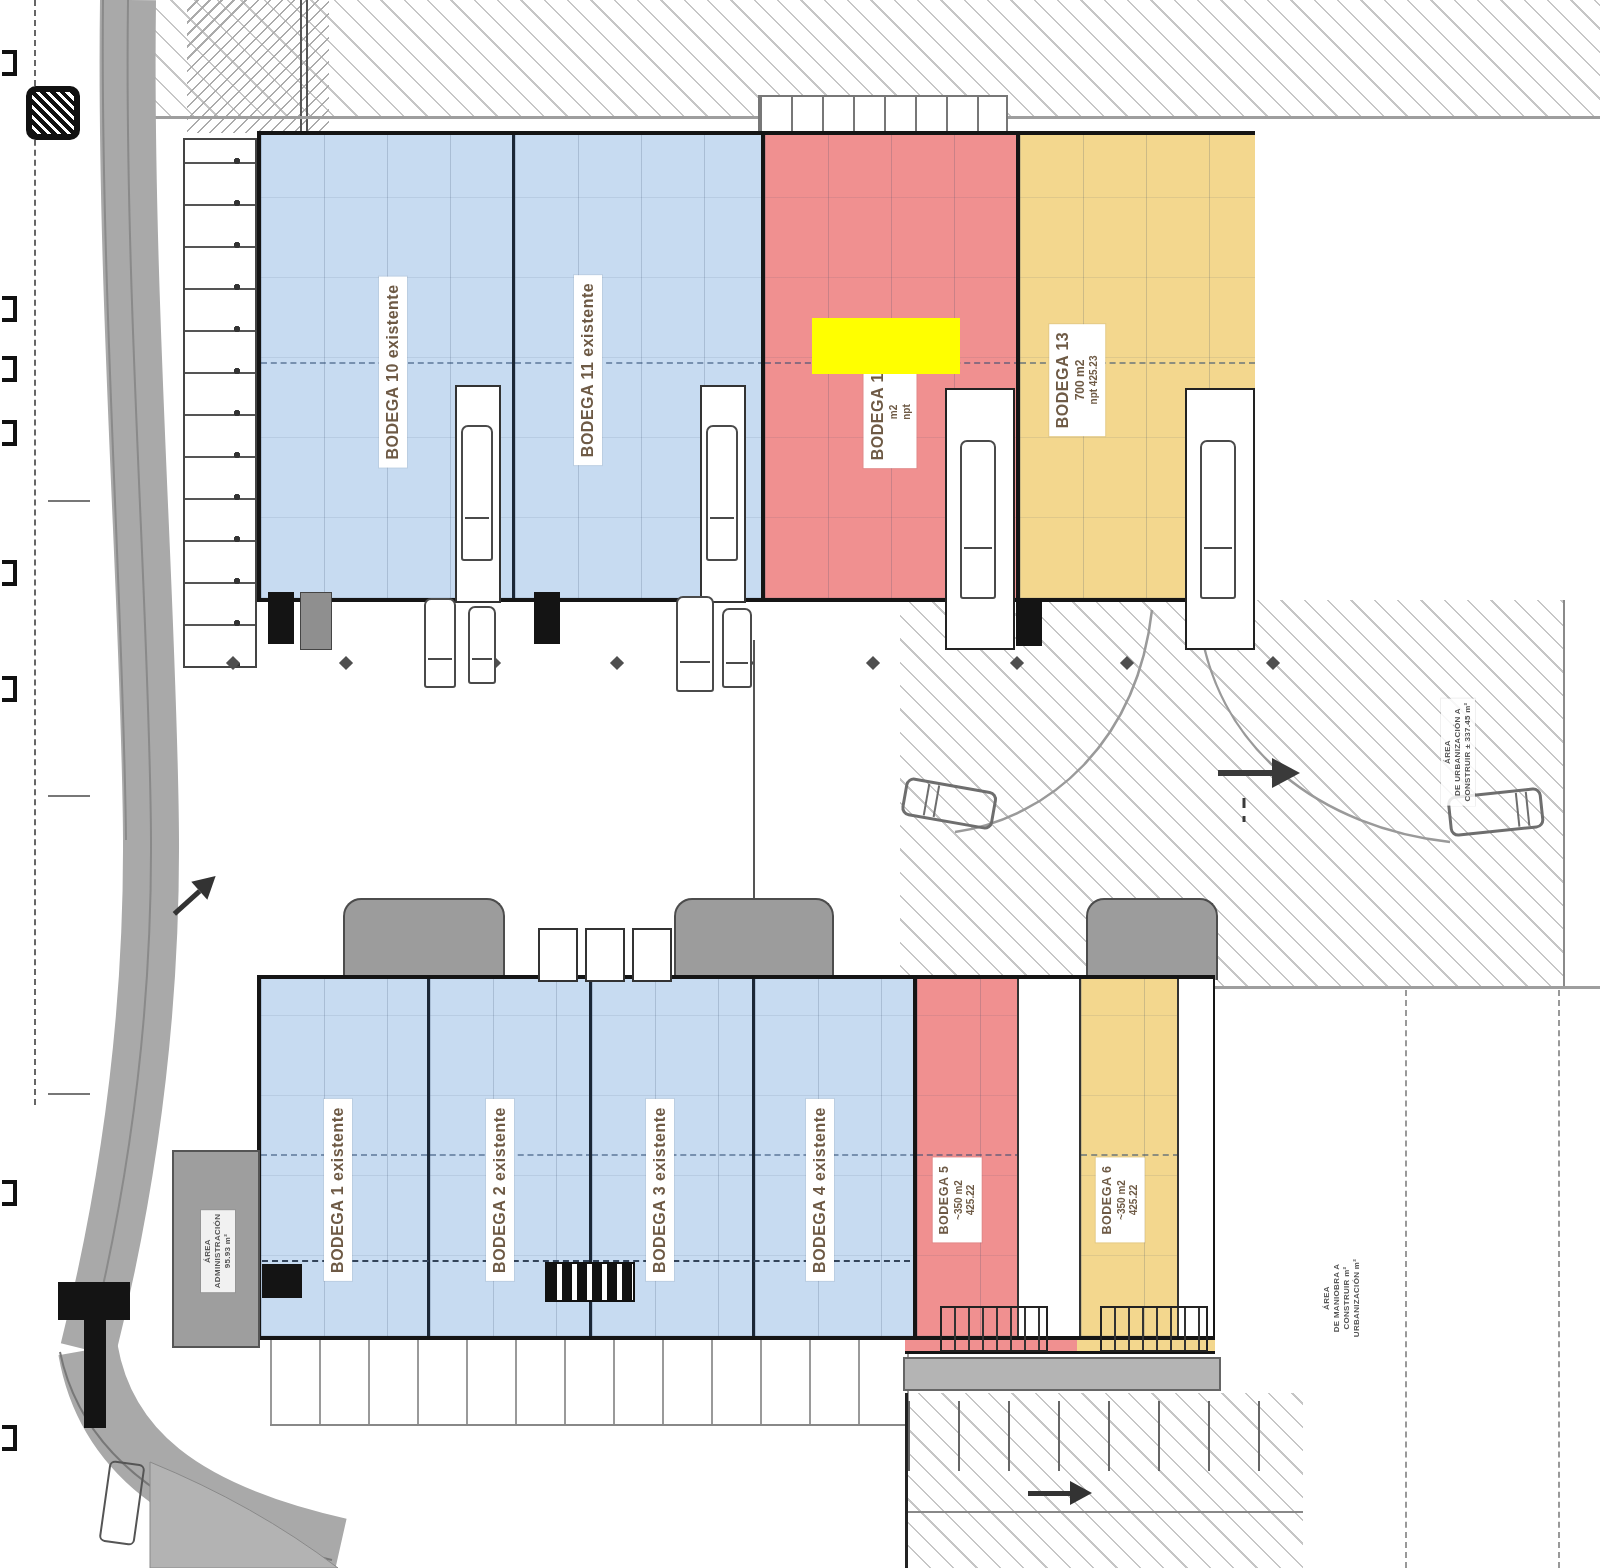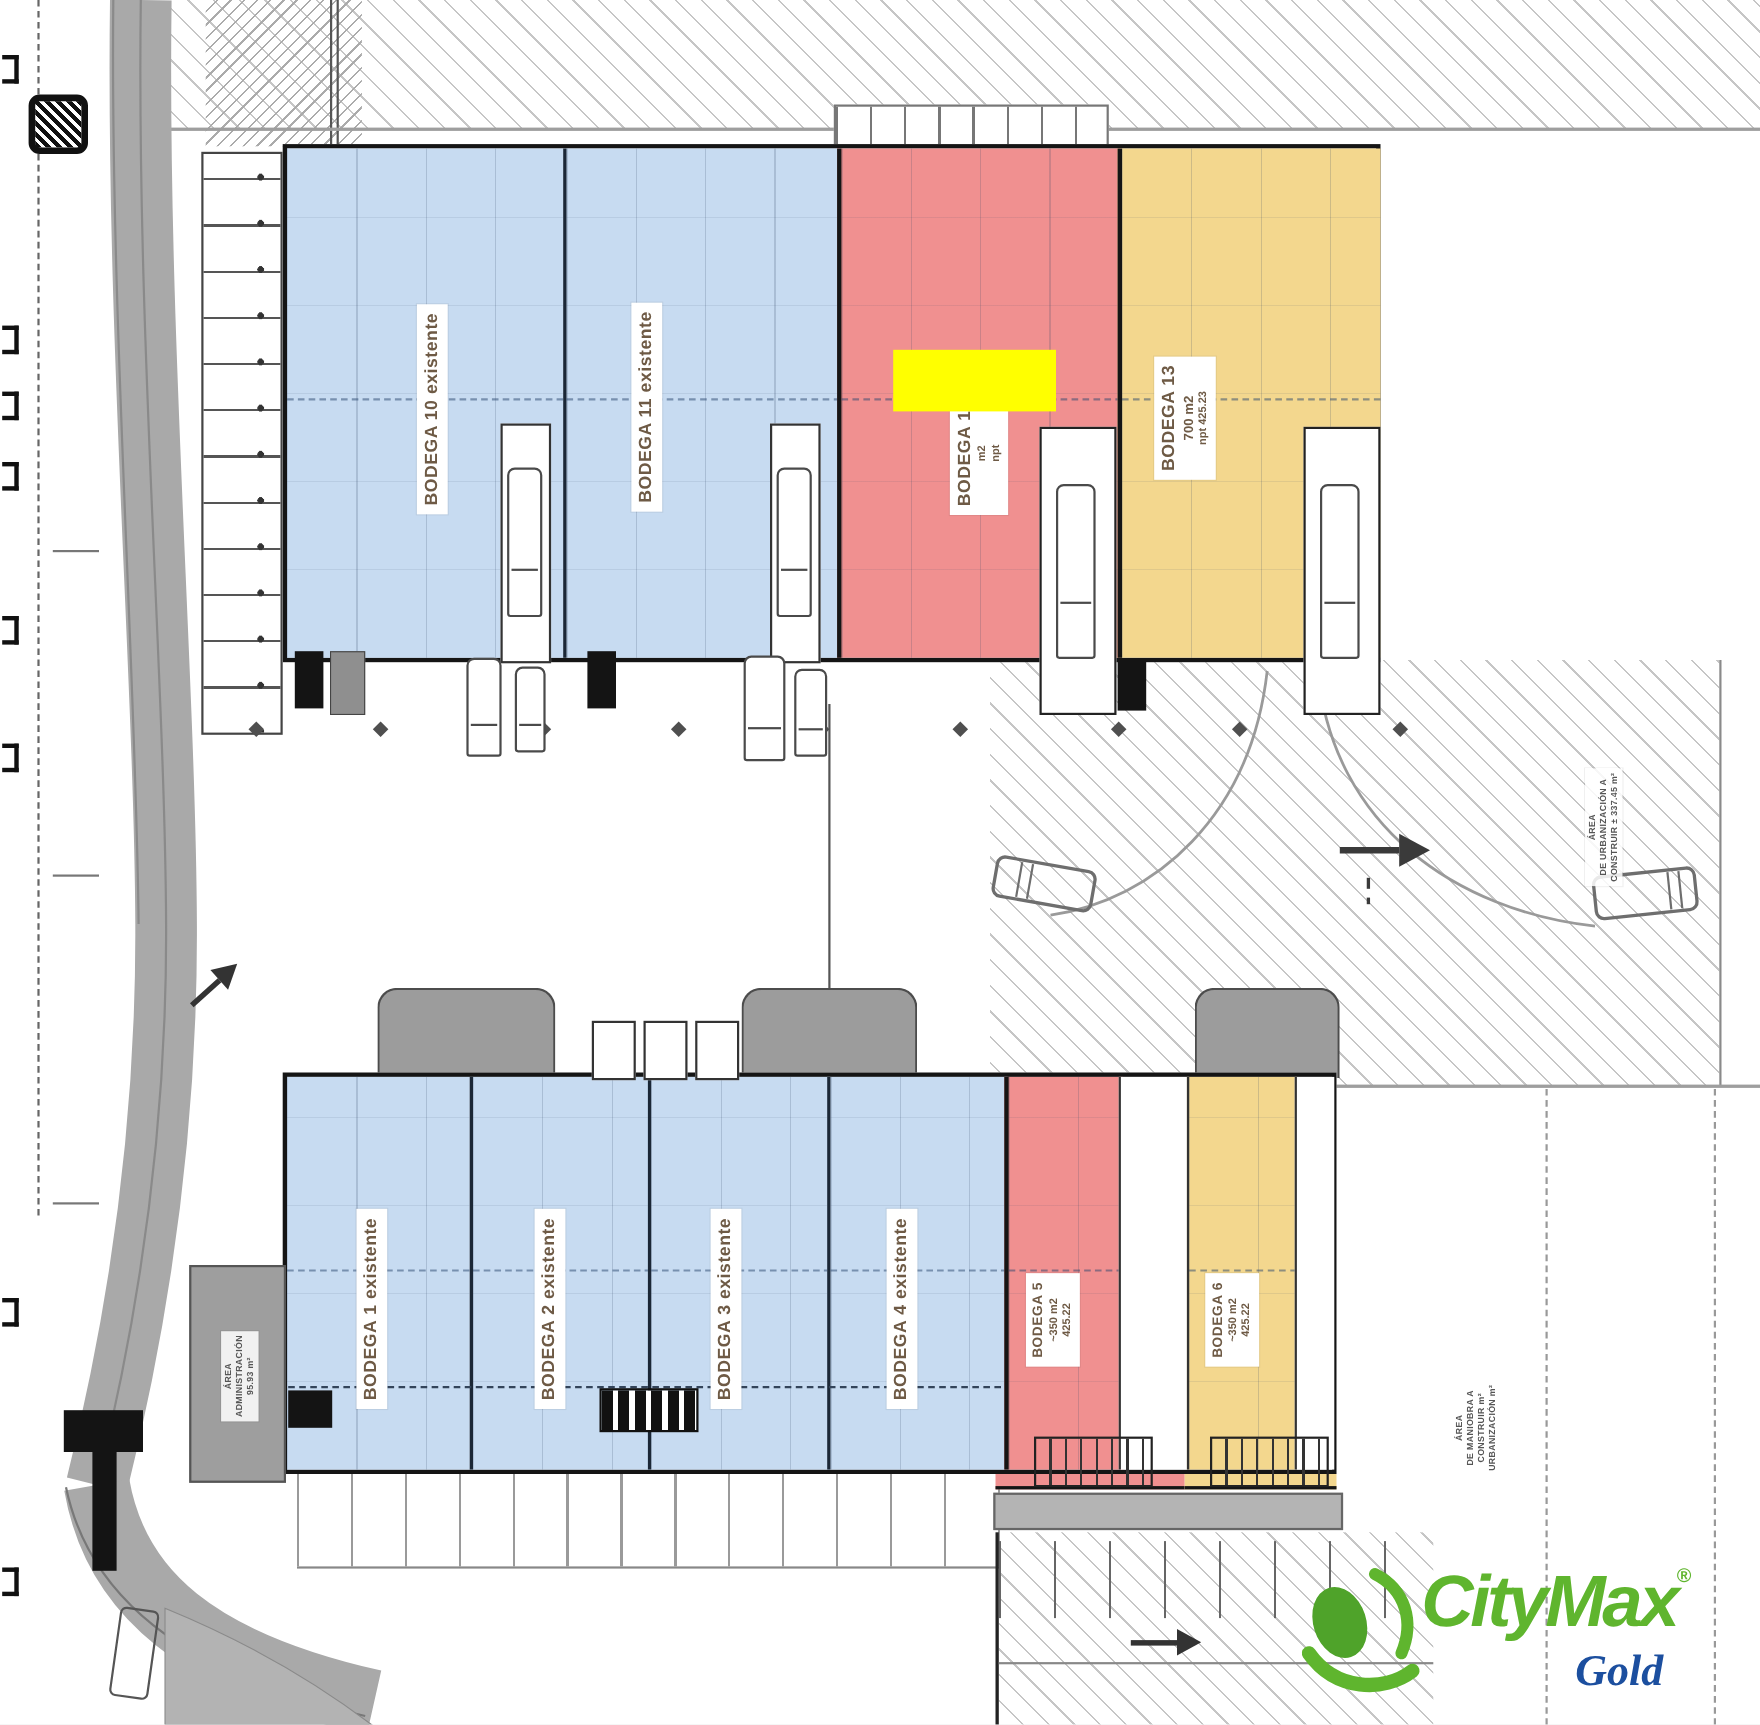--- a/index.html
+++ b/index.html
@@ -288,23 +288,14 @@
 
   <div class="vwrap" style="left:1342px;top:1298px;">
     <div class="vlabel tiny" style="background:transparent;box-shadow:none;">
       <div>ÁREA</div>
       <div>DE MANIOBRA A</div>
       <div>CONSTRUIR m²</div>
       <div>URBANIZACIÓN m²</div>
     </div>
   </div>
 
-  <div id="logo" class="abs" style="left:1180px;top:1395px;width:420px;height:165px;">
-    <svg class="abs" style="left:0;top:28px;" width="115" height="125" viewBox="0 0 115 125">
-      <ellipse cx="38" cy="52" rx="24" ry="33" transform="rotate(-18 38 52)" fill="#4fa32a"></ellipse>
-      <path d="M70,8 C98,22 106,52 94,80" fill="none" stroke="#5fb52e" stroke-width="11" stroke-linecap="round"></path>
-      <path d="M10,80 C34,114 78,116 104,96" fill="none" stroke="#5fb52e" stroke-width="13" stroke-linecap="round"></path>
-    </svg>
-    <div id="brand-text"><span>CityMax</span><span id="brand-reg">®</span></div>
-    <div id="brand-tier">Gold</div>
-  </div>
 
 </div>
 
 </body></html>

